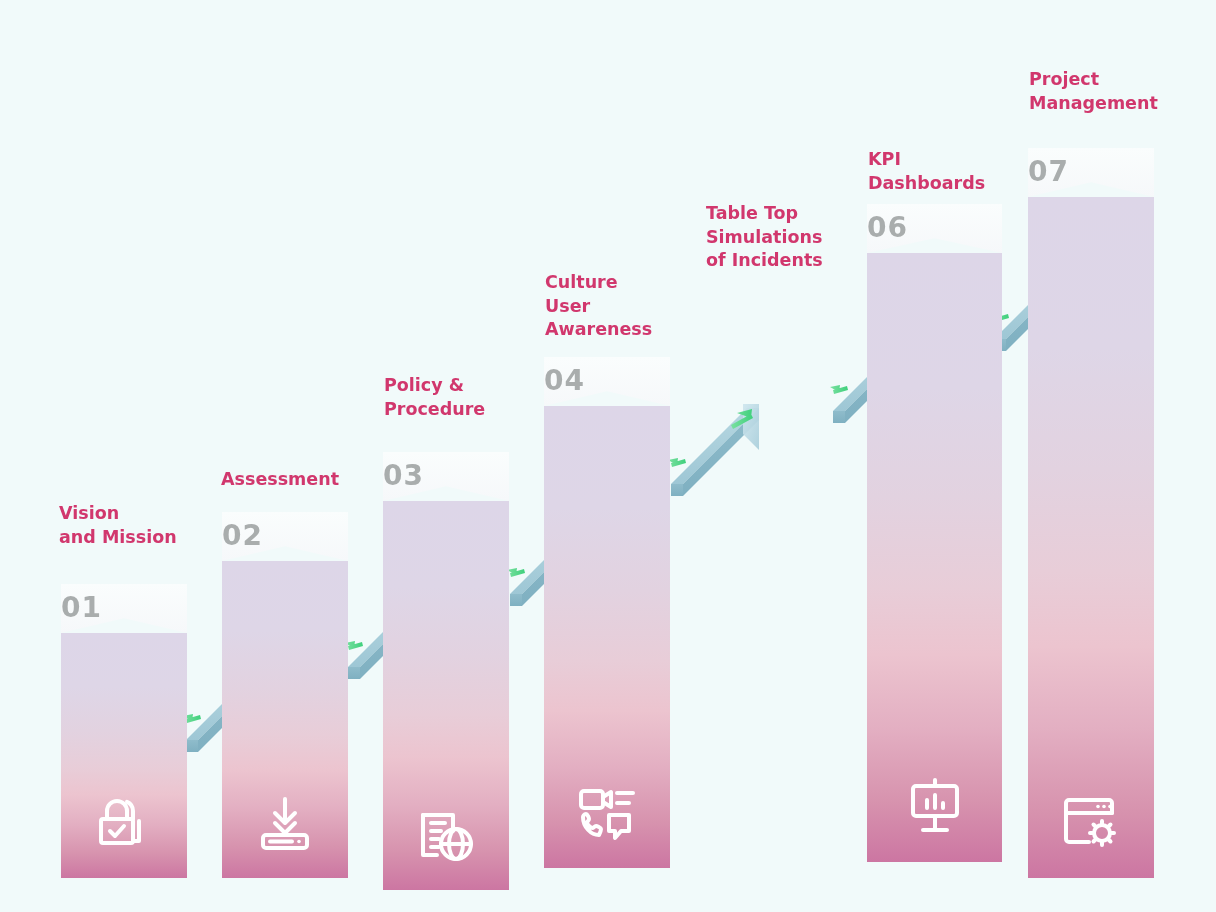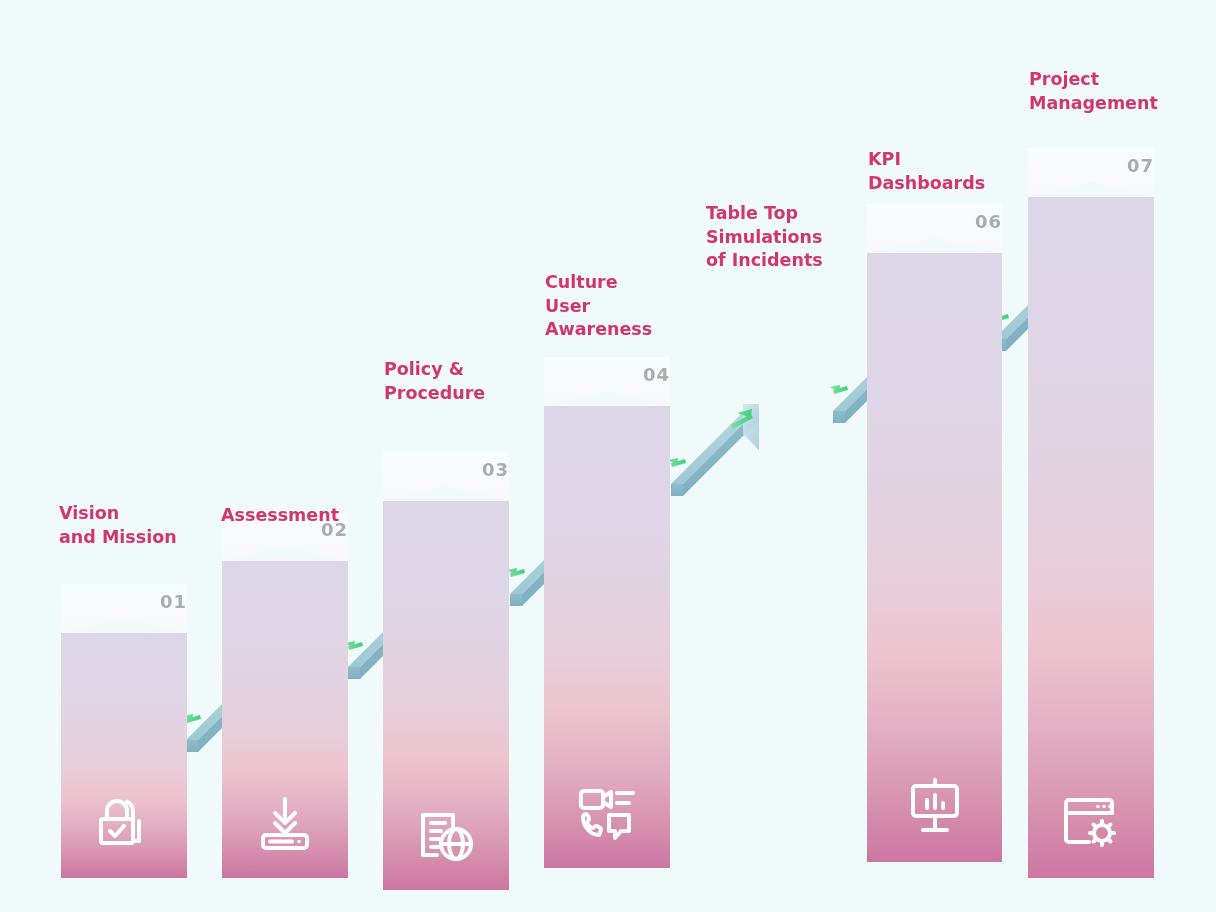--- a/index.html
+++ b/index.html
@@ -20,22 +20,22 @@
   .bar{
     position:absolute;left:0;bottom:0;width:100%;
     background:linear-gradient(180deg,#ddd6e8 0%,#ded6e7 22%,#e2d2e0 40%,#e8cdd8 55%,#ecc4cf 66%,#e3afc2 78%,#d793ae 90%,#cc76a2 100%);
   }
   .cap-top{
     position:absolute;left:0;width:100%;
     background:linear-gradient(180deg,#fafdfd 0%,#f6f8fa 100%);
     clip-path:polygon(0 100%, 50% 70%, 100% 100%, 100% 0, 0 0);
   }
   .num{
-    position:absolute;left:0;width:100%;text-align:right;
-    color:#a9adad;font-weight:700;font-size:18px;letter-spacing:1px;
+    position:absolute;left:0;width:100%;text-align:left;
+    color:#a9adad;font-weight:700;font-size:28px;letter-spacing:1px;
     font-family:"DejaVu Sans", sans-serif;
   }
   .label{
     position:absolute;
     color:#d1376d;
     font-weight:700;font-size:17.5px;line-height:23.5px;
     white-space:pre-line;
     font-family:"DejaVu Sans", sans-serif;
   }
   .icon{
@@ -149,38 +149,38 @@
       <svg width="56" height="56" viewBox="0 0 56 56" fill="none" stroke="#ffffff" stroke-width="4" stroke-linecap="round" stroke-linejoin="round">
         <path d="M28 4v22"></path>
         <path d="M18 18l10 10 10-10"></path>
         <path d="M18 28l10 10 10-10"></path>
         <rect x="6" y="40" width="44" height="13" rx="3"></rect>
         <path d="M13 46.5h22"></path>
         <circle cx="42" cy="46.5" r="1.8" fill="#ffffff" stroke="none"></circle>
       </svg>
     </div>
   </div>
-  <div class="label" style="left:221px;top:468px;margin-top:36px;">Assessment</div>
+  <div class="label" style="left:221px;top:468px;">Assessment</div>
 
   <div class="step" style="left:383px;top:440px;width:126px;height:438px;margin-top:12px;">
     <div class="bar" style="top:49px;"></div>
     <div class="cap-top" style="top:0;height:49px;"></div>
     <div class="num" style="top:7px;">03</div>
     <div class="icon" style="top:352px;height:62px;">
       <svg width="58" height="56" viewBox="0 0 58 56" fill="none" stroke="#ffffff" stroke-width="4" stroke-linecap="round" stroke-linejoin="round">
         <path d="M6 8h30v16"></path>
         <path d="M6 8v40h14"></path>
         <path d="M14 16h14M14 24h10M14 32h8M14 40h8"></path>
         <circle cx="39" cy="37" r="15"></circle>
         <path d="M24 37h30"></path>
         <ellipse cx="39" cy="37" rx="7" ry="15"></ellipse>
       </svg>
     </div>
   </div>
-  <div class="label" style="left:384px;top:358px;">Policy &amp;
+  <div class="label" style="left:384px;top:374px;">Policy &amp;
 Procedure</div>
 
   <div class="step" style="left:544px;top:357px;width:126px;height:511px;">
     <div class="bar" style="top:49px;"></div>
     <div class="cap-top" style="top:0;height:49px;"></div>
     <div class="num" style="top:7px;">04</div>
     <div class="icon" style="top:425px;height:62px;">
       <svg width="60" height="56" viewBox="0 0 60 56" fill="none" stroke="#ffffff" stroke-width="4" stroke-linecap="round" stroke-linejoin="round">
         <rect x="4" y="6" width="22" height="17" rx="3"></rect>
         <path d="M26 12l8-5v15l-8-5z"></path>

